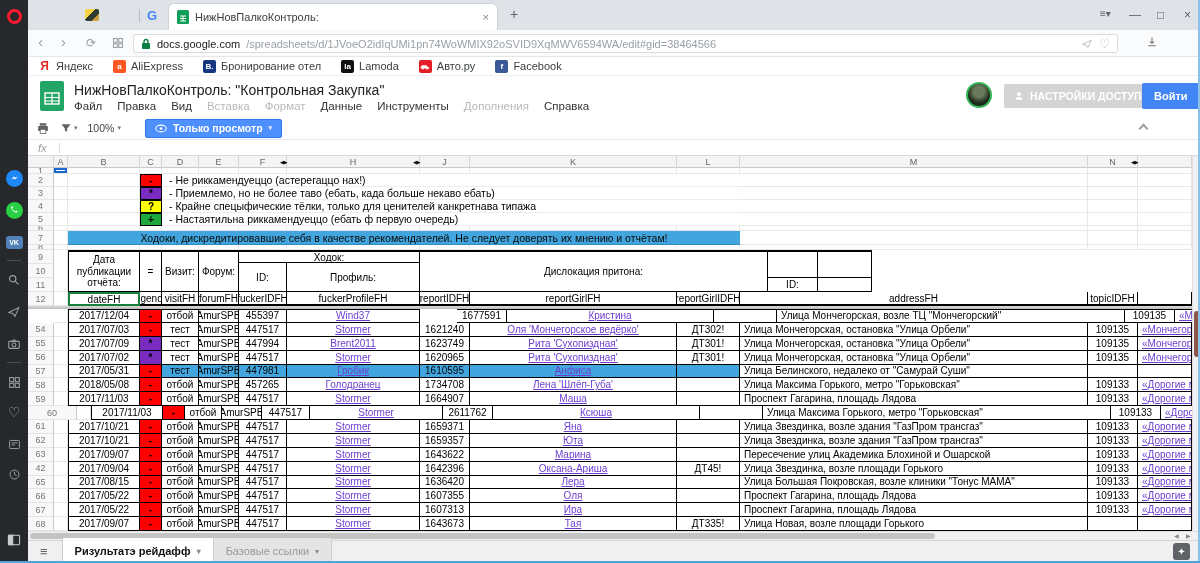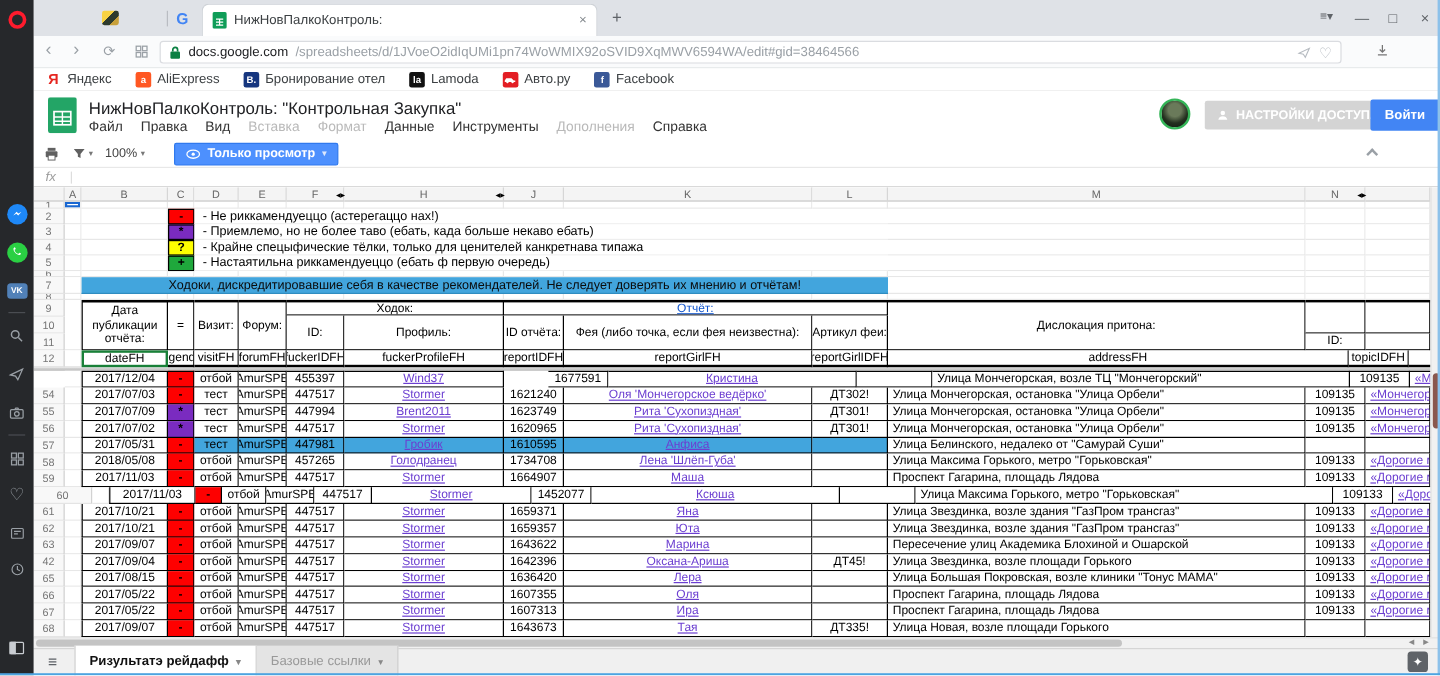--- a/index.html
+++ b/index.html
@@ -448,28 +448,20 @@
             <div class="c bd " style="width: 22px; height: 42px; min-height: 42px; border-top: 2px solid rgb(0, 0, 0); font-size: 10px;">=</div>
             <div class="c bd " style="width: 37px; height: 42px; min-height: 42px; border-top: 2px solid rgb(0, 0, 0); font-size: 10px;">Визит:</div>
             <div class="c bd " style="width: 40px; height: 42px; min-height: 42px; border-top: 2px solid rgb(0, 0, 0); font-size: 10px;">Форум:</div>
             <div style="width: 181px; height: 42px; min-height: 42px; display: flex; flex-direction: column;">
               <div class="c bd " style="height: 13px; min-height: 13px; border-top: 2px solid rgb(0, 0, 0);">Ходок:</div>
               <div class="r" style="height: 29px; min-height: 29px;">
                 <div class="c bd" style="width: 48px; height: 29px; min-height: 29px;">ID:</div>
                 <div class="c bd" style="width: 133px; height: 29px; min-height: 29px;">Профиль:</div>
               </div>
             </div>
-            <div style="width: 320px; height: 42px; min-height: 42px; display: flex; flex-direction: column;">
-              <div class="c bd hlink" style="height: 13px; min-height: 13px; border-top: 2px solid rgb(0, 0, 0);">Отчёт:</div>
-              <div class="r" style="height: 29px; min-height: 29px;">
-                <div class="c bd" style="width: 50px; height: 29px; min-height: 29px;">ID отчёта:</div>
-                <div class="c bd" style="width: 207px; height: 29px; min-height: 29px;">Фея (либо точка, если фея неизвестна):</div>
-                <div class="c bd" style="width: 63px; height: 29px; min-height: 29px;">Артикул феи:</div>
-              </div>
-            </div>
             <div class="c bd " style="width: 348px; height: 42px; min-height: 42px; border-top: 2px solid rgb(0, 0, 0); font-size: 10px;">Дислокация притона:</div>
             <div style="width: 50px; height: 42px; min-height: 42px; display: flex; flex-direction: column;">
               <div class="c bd" style="width: 50px; height: 28px; min-height: 28px; border-top: 2px solid rgb(0, 0, 0);"></div>
               <div class="c bd" style="width: 50px; height: 14px; min-height: 14px;">ID:</div>
             </div>
             <div style="width: 54px; height: 42px; min-height: 42px; display: flex; flex-direction: column;">
               <div class="c bd" style="width: 54px; height: 28px; min-height: 28px; border-top: 2px solid rgb(0, 0, 0);"></div>
               <div class="c bd" style="width: 54px; height: 14px; min-height: 14px;"></div>
             </div>
           </div>
@@ -478,21 +470,21 @@
             <div class="c g" style="width: 14px; height: 14px; min-height: 14px;"></div>
             <div class="c bd bl" style="width: 72px; height: 14px; min-height: 14px; border: 2px solid rgb(24, 128, 56);">dateFH</div>
             <div class="c bd" style="width: 22px; height: 14px; min-height: 14px; border-bottom: 2px solid rgb(0, 0, 0);">legenda</div>
             <div class="c bd" style="width: 37px; height: 14px; min-height: 14px; border-bottom: 2px solid rgb(0, 0, 0);">visitFH</div>
             <div class="c bd" style="width: 40px; height: 14px; min-height: 14px; border-bottom: 2px solid rgb(0, 0, 0);">forumFH</div>
             <div class="c bd" style="width: 48px; height: 14px; min-height: 14px; border-bottom: 2px solid rgb(0, 0, 0);">fuckerIDFH</div>
             <div class="c bd" style="width: 133px; height: 14px; min-height: 14px; border-bottom: 2px solid rgb(0, 0, 0);">fuckerProfileFH</div>
             <div class="c bd" style="width: 50px; height: 14px; min-height: 14px; border-bottom: 2px solid rgb(0, 0, 0);">reportIDFH</div>
             <div class="c bd" style="width: 207px; height: 14px; min-height: 14px; border-bottom: 2px solid rgb(0, 0, 0);">reportGirlFH</div>
             <div class="c bd" style="width: 63px; height: 14px; min-height: 14px; border-bottom: 2px solid rgb(0, 0, 0);">reportGirlIDFH</div>
-            <div class="c bd" style="width: 384px; height: 14px; min-height: 14px; border-bottom: 2px solid rgb(0, 0, 0);">addressFH</div>
+            <div class="c bd" style="width: 348px; height: 14px; min-height: 14px; border-bottom: 2px solid rgb(0, 0, 0);">addressFH</div>
             <div class="c bd" style="width: 50px; height: 14px; min-height: 14px; border-bottom: 2px solid rgb(0, 0, 0);">topicIDFH</div>
             <div class="c bd" style="width: 54px; height: 14px; min-height: 14px; border-bottom: 2px solid rgb(0, 0, 0);"></div>
           </div>
           <div class="divider" style="width: 1164px; height: 3px; min-height: 3px;"></div>
           <div class="r" style="width: 1164px; height: 13.875px; min-height: 13.875px;">
             <div class="c gut" style="width: 26px; height: 13.875px; min-height: 13.875px; margin-top: 16px;">53</div>
             <div class="c g" style="width: 14px; height: 13.875px; min-height: 13.875px;"></div>
             <div class="c bd bl" style="width: 72px; height: 13.875px; min-height: 13.875px; border-top: 1px solid rgb(0, 0, 0);">2017/12/04</div>
             <div class="c bd " style="width: 22px; height: 13.875px; min-height: 13.875px; border-top: 1px solid rgb(0, 0, 0); background: rgb(254, 0, 0); font-weight: bold;">-</div>
             <div class="c bd " style="width: 37px; height: 13.875px; min-height: 13.875px; border-top: 1px solid rgb(0, 0, 0);">отбой</div>
@@ -604,21 +596,21 @@
           </div>
           <div class="r" style="width: 1164px; height: 13.875px; min-height: 13.875px;">
             <div class="c gut" style="width: 49px; height: 13.875px; min-height: 13.875px;">60</div>
             <div class="c g" style="width: 14px; height: 13.875px; min-height: 13.875px;"></div>
             <div class="c bd bl" style="width: 72px; height: 13.875px; min-height: 13.875px;">2017/11/03</div>
             <div class="c bd " style="width: 22px; height: 13.875px; min-height: 13.875px; background: rgb(254, 0, 0); font-weight: bold;">-</div>
             <div class="c bd " style="width: 37px; height: 13.875px; min-height: 13.875px;">отбой</div>
             <div class="c bd " style="width: 40px; height: 13.875px; min-height: 13.875px;">AmurSPB</div>
             <div class="c bd " style="width: 48px; height: 13.875px; min-height: 13.875px;">447517</div>
             <div class="c bd link" style="width: 133px; height: 13.875px; min-height: 13.875px;">Stormer</div>
-            <div class="c bd " style="width: 50px; height: 13.875px; min-height: 13.875px;">1452077</div>
+            <div class="c bd " style="width: 50px; height: 13.875px; min-height: 13.875px;">2611762</div>
             <div class="c bd link" style="width: 207px; height: 13.875px; min-height: 13.875px;">Ксюша</div>
             <div class="c bd " style="width: 63px; height: 13.875px; min-height: 13.875px;"></div>
             <div class="c bd left" style="width: 348px; height: 13.875px; min-height: 13.875px;">Улица Максима Горького, метро "Горьковская"</div>
             <div class="c bd " style="width: 50px; height: 13.875px; min-height: 13.875px;">109133</div>
             <div class="c bd link left" style="width: 54px; height: 13.875px; min-height: 13.875px;">«Дорогие мо</div>
           </div>
           <div class="r" style="width: 1164px; height: 13.875px; min-height: 13.875px;">
             <div class="c gut" style="width: 26px; height: 13.875px; min-height: 13.875px;">61</div>
             <div class="c g" style="width: 14px; height: 13.875px; min-height: 13.875px;"></div>
             <div class="c bd bl" style="width: 72px; height: 13.875px; min-height: 13.875px;">2017/10/21</div>

